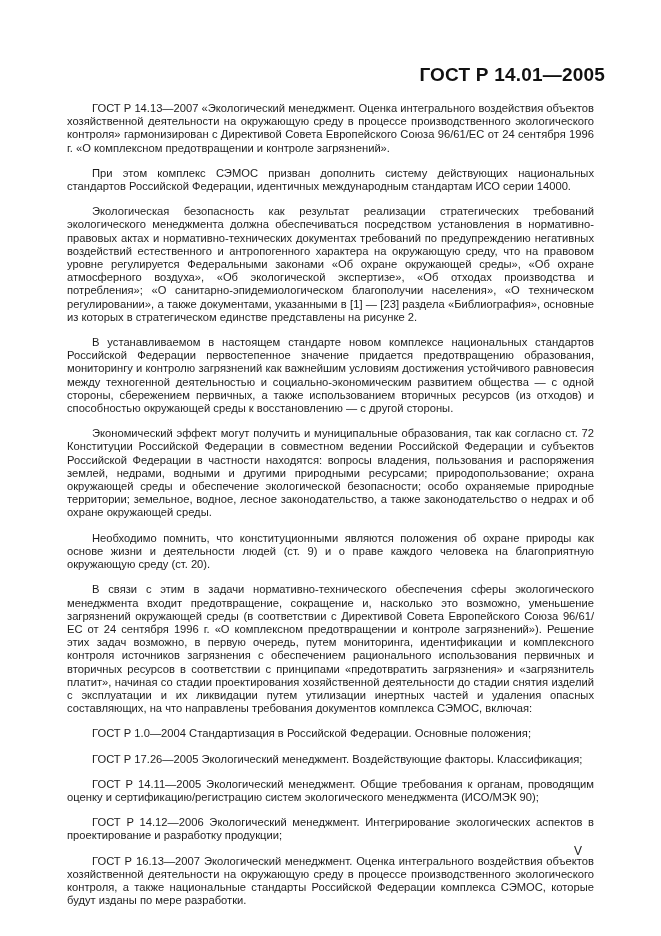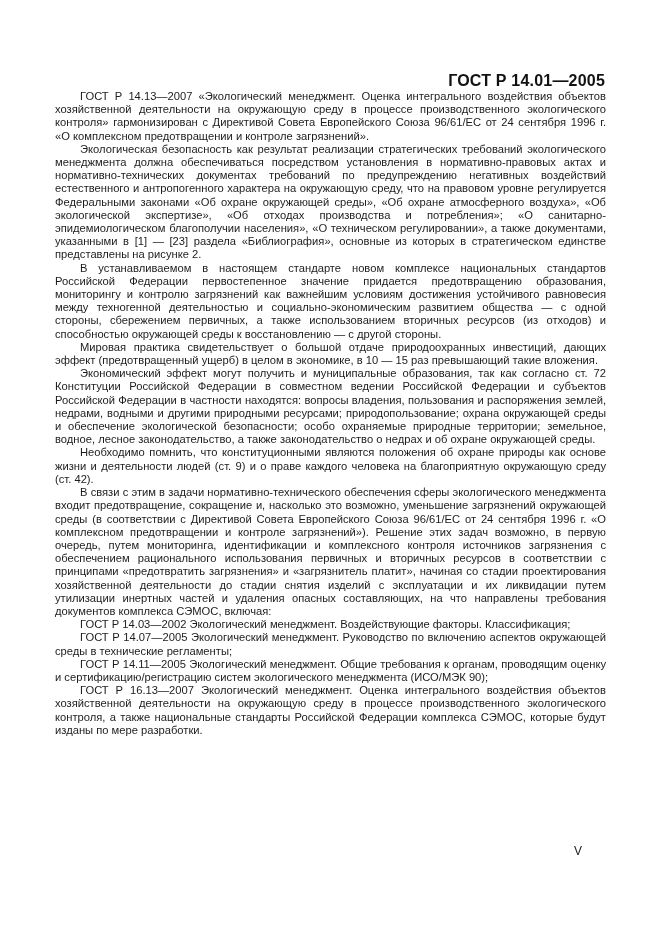--- a/index.html
+++ b/index.html
@@ -11,41 +11,41 @@
     position: relative;
     width: 661px;
     height: 936px;
     background: #ffffff;
     color: #1a1a1a;
     font-family: "Liberation Sans", sans-serif;
     overflow: hidden;
   }
   .running-header {
     position: absolute;
-    top: 72px;
+    top: 64px;
     left: 55px;
     width: 550px;
     text-align: right;
     font-weight: bold;
-    font-size: 16px;
+    font-size: 19px;
     letter-spacing: 0.2px;
     color: #111111;
   }
   .doc-body {
     position: absolute;
     top: 90px;
     left: 55px;
     width: 551px;
     font-size: 11.2px;
     line-height: 13.2px;
     text-align: justify;
     color: #1c1c1c;
   }
   .doc-body p {
-    margin: 0;
+    margin: 12px;
     padding: 0;
     text-indent: 25px;
   }
   .page-footer {
     position: absolute;
     top: 844px;
     left: 55px;
     width: 527px;
     text-align: right;
     font-size: 12px;
@@ -56,29 +56,30 @@
 <body>
 
 <div class="page">
 
   <div class="running-header">
     <span>ГОСТ Р 14.01—2005</span>
   </div>
 
   <div class="doc-body">
     <p>ГОСТ Р 14.13—2007 «Экологический менеджмент. Оценка интегрального воздействия объектов хозяйственной деятельности на окружающую среду в процессе производственного экологического контроля» гармонизирован с Директивой Совета Европейского Союза 96/61/ЕС от 24 сентября 1996 г. «О комплексном предотвращении и контроле загрязнений».</p>
+    <p>При этом комплекс СЭМОС призван дополнить систему действующих национальных стандартов Российской Федерации, идентичных международным стандартам ИСО серии 14000.</p>
     <p>Экологическая безопасность как результат реализации стратегических требований экологического менеджмента должна обеспечиваться посредством установления в нормативно-правовых актах и нормативно-технических документах требований по предупреждению негативных воздействий естественного и антропогенного характера на окружающую среду, что на правовом уровне регулируется Федеральными законами «Об охране окружающей среды», «Об охране атмосферного воздуха», «Об экологической экспертизе», «Об отходах производства и потребления»; «О санитарно-эпидемиологическом благополучии населения», «О техническом регулировании», а также документами, указанными в [1] — [23] раздела «Библиография», основные из которых в стратегическом единстве представлены на рисунке 2.</p>
     <p>В устанавливаемом в настоящем стандарте новом комплексе национальных стандартов Российской Федерации первостепенное значение придается предотвращению образования, мониторингу и контролю загрязнений как важнейшим условиям достижения устойчивого равновесия между техногенной деятельностью и социально-экономическим развитием общества — с одной стороны, сбережением первичных, а также использованием вторичных ресурсов (из отходов) и способностью окружающей среды к восстановлению — с другой стороны.</p>
-    <p>Мировая практика свидетельствует о большой отдаче природоохранных инвестиций, дающих эффект (предотвращенный ущерб) в целом в экономике, в 10 — 15 раз превышающий такие вложения.</p>
     <p>Экономический эффект могут получить и муниципальные образования, так как согласно ст. 72 Конституции Российской Федерации в совместном ведении Российской Федерации и субъектов Российской Федерации в частности находятся: вопросы владения, пользования и распоряжения землей, недрами, водными и другими природными ресурсами; природопользование; охрана окружающей среды и обеспечение экологической безопасности; особо охраняемые природные территории; земельное, водное, лесное законодательство, а также законодательство о недрах и об охране окружающей среды.</p>
-    <p>Необходимо помнить, что конституционными являются положения об охране природы как основе жизни и деятельности людей (ст. 9) и о праве каждого человека на благоприятную окружающую среду (ст. 42).</p>
+    <p>Необходимо помнить, что конституционными являются положения об охране природы как основе жизни и деятельности людей (ст. 9) и о праве каждого человека на благоприятную окружающую среду (ст. 20).</p>
     <p>В связи с этим в задачи нормативно-технического обеспечения сферы экологического менеджмента входит предотвращение, сокращение и, насколько это возможно, уменьшение загрязнений окружающей среды (в соответствии с Директивой Совета Европейского Союза 96/61/ЕС от 24 сентября 1996 г. «О комплексном предотвращении и контроле загрязнений»). Решение этих задач возможно, в первую очередь, путем мониторинга, идентификации и комплексного контроля источников загрязнения с обеспечением рационального использования первичных и вторичных ресурсов в соответствии с принципами «предотвратить загрязнения» и «загрязнитель платит», начиная со стадии проектирования хозяйственной деятельности до стадии снятия изделий с эксплуатации и их ликвидации путем утилизации инертных частей и удаления опасных составляющих, на что направлены требования документов комплекса СЭМОС, включая:</p>
-    <p>ГОСТ Р 14.03—2002  Экологический менеджмент. Воздействующие факторы. Классификация;</p>
-    <p>ГОСТ Р 14.07—2005  Экологический менеджмент. Руководство по включению аспектов окружающей среды в технические регламенты;</p>
+    <p>ГОСТ Р 1.0—2004  Стандартизация в Российской Федерации. Основные положения;</p>
+    <p>ГОСТ Р 17.26—2005  Экологический менеджмент. Воздействующие факторы. Классификация;</p>
     <p>ГОСТ Р 14.11—2005  Экологический менеджмент. Общие требования к органам, проводящим оценку и сертификацию/регистрацию систем экологического менеджмента (ИСО/МЭК 90);</p>
+    <p>ГОСТ Р 14.12—2006  Экологический менеджмент. Интегрирование экологических аспектов в проектирование и разработку продукции;</p>
     <p>ГОСТ Р 16.13—2007  Экологический менеджмент. Оценка интегрального воздействия объектов хозяйственной деятельности на окружающую среду в процессе производственного экологического контроля, а также национальные стандарты Российской Федерации комплекса СЭМОС, которые будут изданы по мере разработки.</p>
   </div>
 
   <div class="page-footer">
     <span>V</span>
   </div>
 
 </div>
 
 </body></html>

